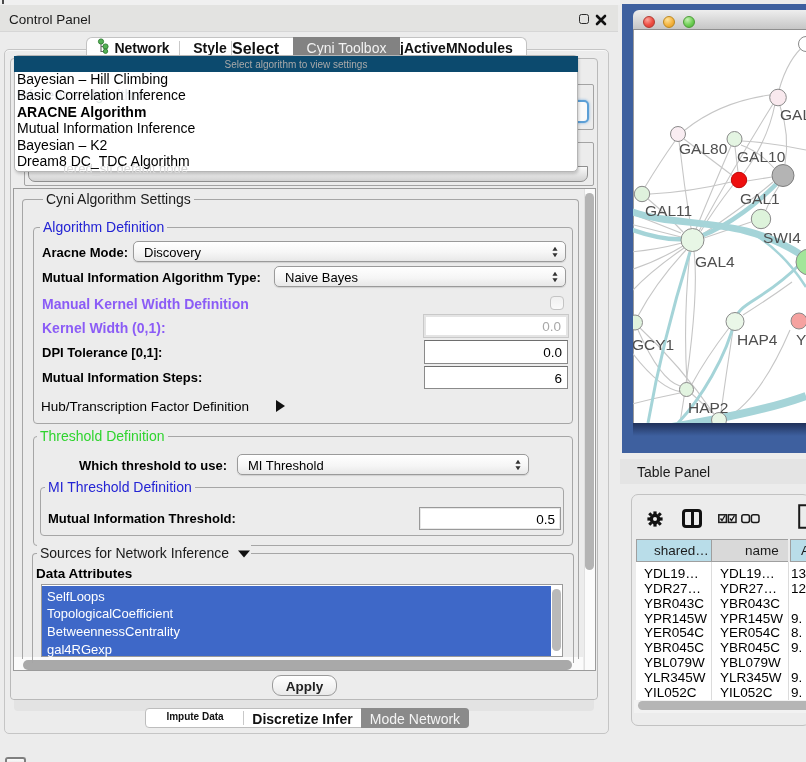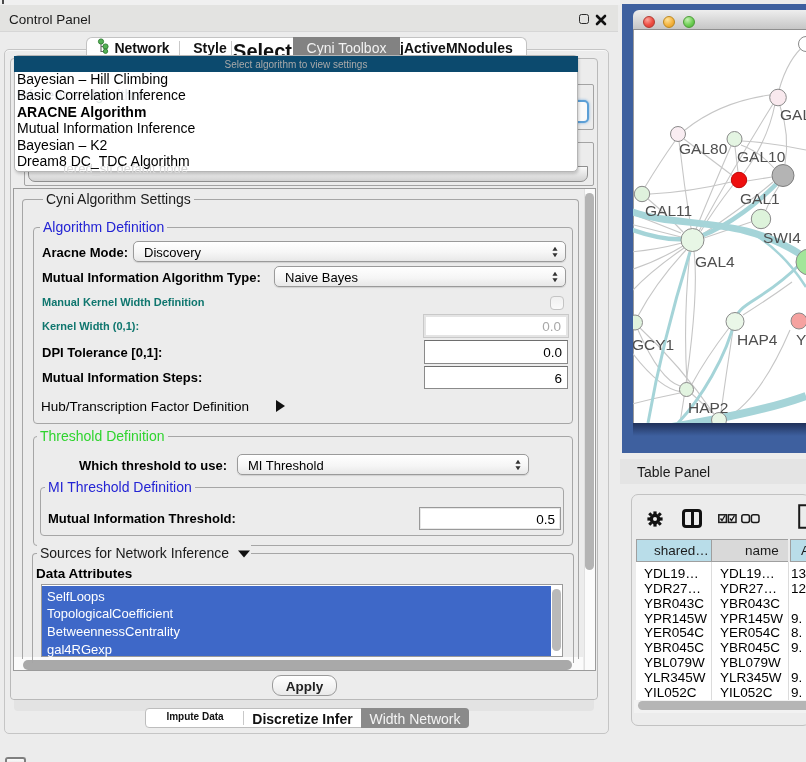--- a/index.html
+++ b/index.html
@@ -1,21 +1,21 @@
 <!DOCTYPE html>
 <html><head>
 <meta charset="utf-8">
 <style>
 * { margin:0; padding:0; box-sizing:border-box; }
 html,body { width:806px; height:762px; overflow:hidden; }
 body { font-family:"Liberation Sans", sans-serif; background:#ececec; position:relative; }
 .abs { position:absolute; }
 .lbl { font-size:13px; color:#000; white-space:nowrap; }
 .blbl { font-size:13px; font-weight:bold; color:#000; white-space:nowrap; }
-.glbl { font-size:11px; font-weight:bold; color:#0f766e; white-space:nowrap; }
+.glbl { font-size:14px; font-weight:bold; color:#8b5cf6; white-space:nowrap; }
 .combo { position:absolute; border:1px solid #9a9a9a; border-radius:5px;
   background:linear-gradient(#ffffff, #f6f6f6 55%, #e8e8e8); box-shadow:0 1px 1px rgba(0,0,0,0.12); }
 .combo .ct { position:absolute; left:10px; top:50%; transform:translateY(-50%); font-size:13px; color:#000; }
 .arr { position:absolute; right:7px; top:50%; transform:translateY(-50%); width:6px; height:11px; }
 .inp { position:absolute; background:#fff; font-size:13.5px; }
 .inp span { position:absolute; right:5px; top:50%; transform:translateY(-50%); }
 .gbox { position:absolute; border:1px solid #a6a6a6; border-radius:4px; }
 .gcap { position:absolute; top:-8px; background:#ececec; padding:0 3px; font-size:14px; white-space:nowrap; }
 </style>
 </head>
@@ -38,21 +38,21 @@
 <svg class="abs" style="left:96px;top:38px;" width="13" height="16" viewBox="0 0 13 16">
   <path d="M5 5.5 L5 13.5 L8 13.5 M5 8.5 L8 8.5" stroke="#666" stroke-width="1.1" fill="none"></path>
   <circle cx="5" cy="3.5" r="2.6" fill="#55b055" stroke="#2f7d32" stroke-width="0.9"></circle>
   <circle cx="9.5" cy="8.5" r="2.6" fill="#55b055" stroke="#2f7d32" stroke-width="0.9"></circle>
   <circle cx="9.5" cy="13.2" r="2.2" fill="#55b055" stroke="#2f7d32" stroke-width="0.9"></circle>
 </svg>
 <div class="abs" style="left:114px;top:40px;width:56px;font-size:14px;font-weight:bold;color:#111;text-align:center;">Network</div>
 <div class="abs" style="left:179px;top:41px;width:1px;height:14px;background:#c9c9c9;"></div>
 <div class="abs" style="left:180px;top:40px;width:60px;font-size:14px;font-weight:bold;color:#111;text-align:center;">Style</div>
 <div class="abs" style="left:231px;top:41px;width:1px;height:14px;background:#c9c9c9;"></div>
-<div class="abs" style="left:232px;top:40px;width:60px;font-size:20px;font-weight:bold;color:#111;text-align:right;">Select</div>
+<div class="abs" style="left:232px;top:40px;width:60px;font-size:16px;font-weight:bold;color:#111;text-align:left;">Select</div>
 <div class="abs" style="left:293px;top:37px;width:107px;height:21px;background:#828282;"></div>
 <div class="abs" style="left:293px;top:40px;width:107px;font-size:14px;color:#f2f2f2;text-align:center;">Cyni Toolbox</div>
 <div class="abs" style="left:400px;top:40px;width:126px;font-size:14px;font-weight:bold;color:#111;">jActiveMNodules</div>
 
 <div class="abs" style="left:10px;top:58px;width:588px;height:642px;background:#ececec;border:1px solid #b9b9b9;border-radius:4px;"></div>
 
 <div class="abs" style="left:24px;top:84px;width:570px;height:46px;border:1px solid #a3a3a3;border-radius:2px;"></div>
 <div class="abs" style="left:24px;top:142px;width:570px;height:44px;border:1px solid #a3a3a3;border-radius:2px;"></div>
 
 <div class="abs" style="left:13px;top:188px;width:583px;height:483px;border:1px solid #9b9b9b;background:#ececec;"></div>
@@ -65,21 +65,21 @@
 
 <div class="abs" style="left:11px;top:671px;width:586px;height:28px;background:#ececec;border-radius:0 0 4px 4px;"></div>
 <div class="abs" style="left:272px;top:675px;width:65px;height:21px;background:linear-gradient(#ffffff,#f4f4f4 50%,#e9e9e9);border:1px solid #9a9a9a;border-radius:9px;"></div>
 <div class="abs" style="left:272px;top:679px;width:65px;text-align:center;font-size:13.5px;font-weight:bold;color:#222;">Apply</div>
 
 <div class="abs" style="left:145px;top:708px;width:324px;height:20px;background:#ffffff;border:1px solid #bdbdbd;border-radius:4px;"></div>
 <div class="abs" style="left:145px;top:711px;width:100px;font-size:10px;font-weight:bold;color:#111;text-align:center;">Impute Data</div>
 <div class="abs" style="left:243px;top:711px;width:1px;height:14px;background:#c9c9c9;"></div>
 <div class="abs" style="left:244px;top:711px;width:117px;font-size:14px;font-weight:bold;color:#111;text-align:center;">Discretize Infer</div>
 <div class="abs" style="left:361px;top:708px;width:108px;height:20px;background:#8a8a8a;border-radius:0 4px 4px 0;"></div>
-<div class="abs" style="left:361px;top:711px;width:108px;font-size:14px;color:#f4f4f4;text-align:center;">Width Network</div>
+<div class="abs" style="left:361px;top:711px;width:108px;font-size:14px;color:#f4f4f4;text-align:center;">Mode Network</div>
 
 <div class="abs" style="left:5px;top:757px;width:21px;height:8px;background:linear-gradient(#fdfdfd,#e0e0e0);border:2px solid #7f7f7f;border-bottom:none;border-radius:3px 3px 0 0;"></div>
 
 <div class="gbox" style="left:22px;top:199px;width:557px;height:460px;border-radius:4px 4px 0 0;border-bottom:none;"></div>
 <div class="gcap lbl" style="left:27px;top:191px;color:#1b1b1b;margin-left:16px;">Cyni Algorithm Settings</div>
 
 <div class="gbox" style="left:33px;top:227px;width:540px;height:197px;"></div>
 <div class="gcap lbl" style="left:40px;top:219px;color:#2323d4;">Algorithm Definition</div>
 
 <div class="blbl abs" style="left:42px;top:245px;">Aracne Mode:</div>

